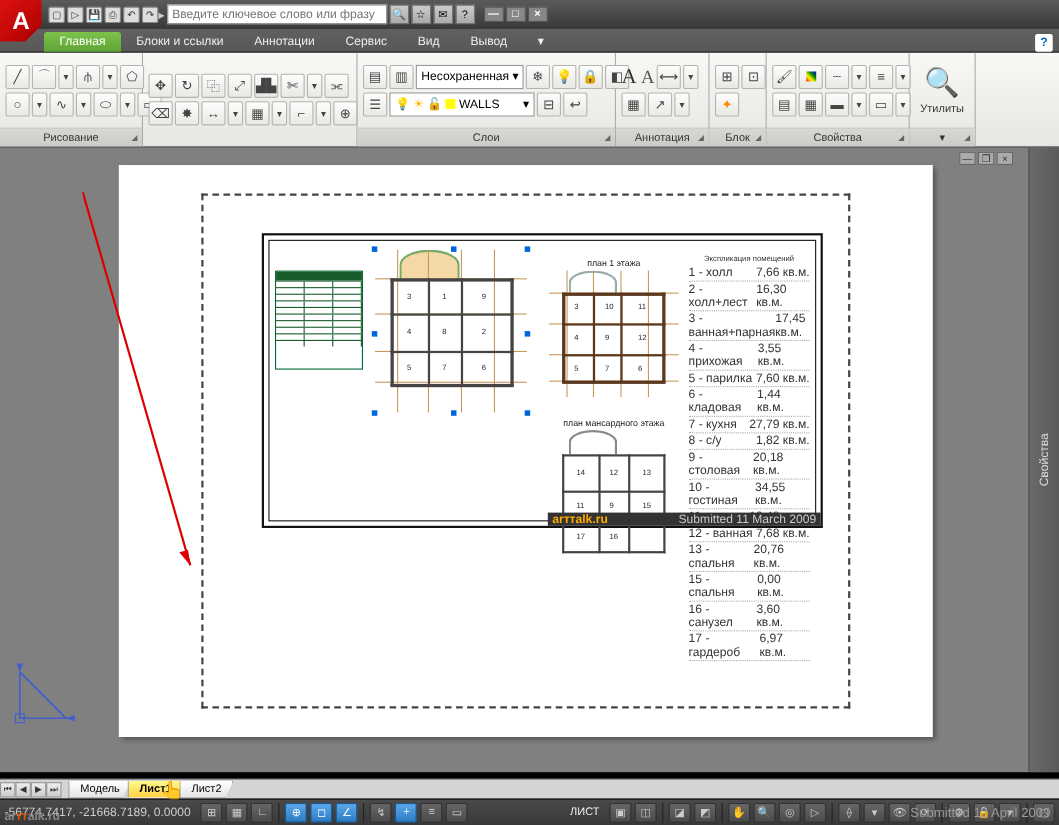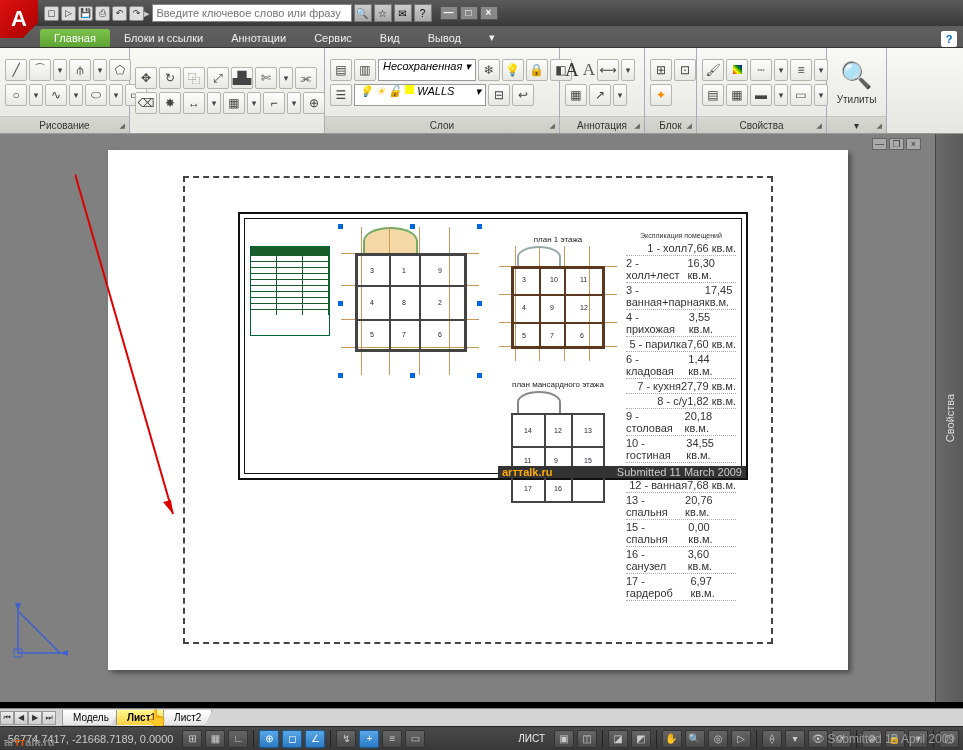--- a/index.html
+++ b/index.html
@@ -23,21 +23,21 @@
 .help-icon { margin-left: auto; margin-right: 6px; width: 16px; height: 16px; background: #fff; border-radius: 2px; color: #06c; font: bold 11px/16px Arial; text-align: center; }
 
 .ribbon { height: 86px; background: linear-gradient(#f8f8f5,#e6e6e2); display: flex; border-bottom: 1px solid #999; }
 .panel { border-right: 1px solid #aab; display: flex; flex-direction: column; }
 .panel-body { flex: 1; padding: 4px 5px; display: flex; flex-direction: column; gap: 3px; justify-content: center; }
 .panel-row { display: flex; gap: 2px; align-items: center; }
 .panel-title { height: 17px; background: linear-gradient(#d8d8d3,#ccccc6); text-align: center; font-size: 10px; color: #333; line-height: 17px; border-top: 1px solid #c4c4c0; position: relative; }
 .panel-title::after { content: "◢"; position: absolute; right: 4px; font-size: 7px; color: #666; }
 .rbtn { min-width: 22px; height: 22px; background: linear-gradient(#fdfdfd,#e8e8e4); border: 1px solid #b4b4b0; border-radius: 2px; display: inline-flex; align-items: center; justify-content: center; font-size: 12px; color: #444; }
 .rbtn.sm { min-width: 14px; font-size: 9px; }
-.layer-combo { height: 22px; background: #fff; border: 1px solid #999; display: flex; align-items: flex-start; padding: 0 4px; font-size: 10px; gap: 3px; font-style: italic; }
+.layer-combo { height: 22px; background: #fff; border: 1px solid #999; display: flex; align-items: center; padding: 0 4px; font-size: 10px; gap: 3px; }
 .swatch { width: 9px; height: 9px; }
 .util-panel { width: 60px; }
 .util-icon { font-size: 26px; color: #555; }
 
 .workspace { position: absolute; top: 134px; left: 0; right: 0; bottom: 48px; background: #808080; overflow: hidden; }
 .doc-btns { position: absolute; top: 4px; right: 42px; display: flex; gap: 2px; z-index: 5; }
 .doc-btn { width: 15px; height: 12px; background: #aaa; border: 1px solid #666; font: 9px/10px Arial; color: #333; text-align: center; }
 .props-bar { position: absolute; right: 0; top: 0; bottom: 0; width: 28px; background: linear-gradient(90deg,#6a6a6a,#5a5a5a); border-left: 1px solid #444; }
 .props-label { position: absolute; top: 50%; left: 50%; transform: translate(-50%,-50%) rotate(-90deg); color: #ddd; font-size: 11px; white-space: nowrap; }
 
@@ -58,21 +58,21 @@
 .plan-title { text-align: center; font-size: 8px; color: #222; margin-bottom: 2px; }
 .plan-box { position: relative; width: 100%; height: 100%; }
 .gridln { position: absolute; background: #c59a5a; }
 .wall { position: absolute; background: #444; }
 .room-n { position: absolute; font: 7px/1 Arial; color: #223; background: #fff; padding: 0 1px; }
 .dome { position: absolute; border: 2px solid #7a6; border-radius: 50% 50% 0 0; border-bottom: none; }
 .grip { position: absolute; width: 5px; height: 5px; background: #06d; }
 
 .spec-tbl { position: absolute; top: 18px; right: 10px; width: 110px; font-size: 6px; color: #333; }
 .spec-tbl .hd { text-align: center; font-size: 7px; margin-bottom: 2px; }
-.spec-tbl .r { display: flex; justify-content: flex-end; border-bottom: 1px dotted #aaa; padding: 1px 0; }
+.spec-tbl .r { display: flex; justify-content: space-between; border-bottom: 1px dotted #aaa; padding: 1px 0; }
 .title-block { position: absolute; bottom: 0; left: 258px; right: 0; height: 12px; background: #333; color: #ccc; font-size: 6px; display: flex; align-items: center; padding: 0 4px; justify-content: space-between; }
 .title-block .logo { color: #fa0; font-weight: bold; }
 
 .ucs { position: absolute; bottom: 44px; left: 12px; width: 60px; height: 55px; }
 .arrow { position: absolute; top: 40px; left: 75px; width: 110px; height: 350px; pointer-events: none; }
 
 .layout-tabs { position: absolute; bottom: 24px; left: 0; right: 0; height: 18px; background: #d4d4d4; border-top: 1px solid #888; display: flex; align-items: center; }
 .nav-sm { width: 14px; height: 14px; background: linear-gradient(#eee,#ccc); border: 1px solid #999; text-align: center; font-size: 8px; color: #333; line-height: 12px; }
 .ltab { padding: 2px 10px; background: linear-gradient(#fff,#e4e4e4); border: 1px solid #999; border-top: none; font-size: 10px; clip-path: polygon(0 0,100% 0,85% 100%,0 100%); margin-right: -4px; }
 .ltab.active { background: #f4f4f0; border-bottom-color: #f4f4f0; }

